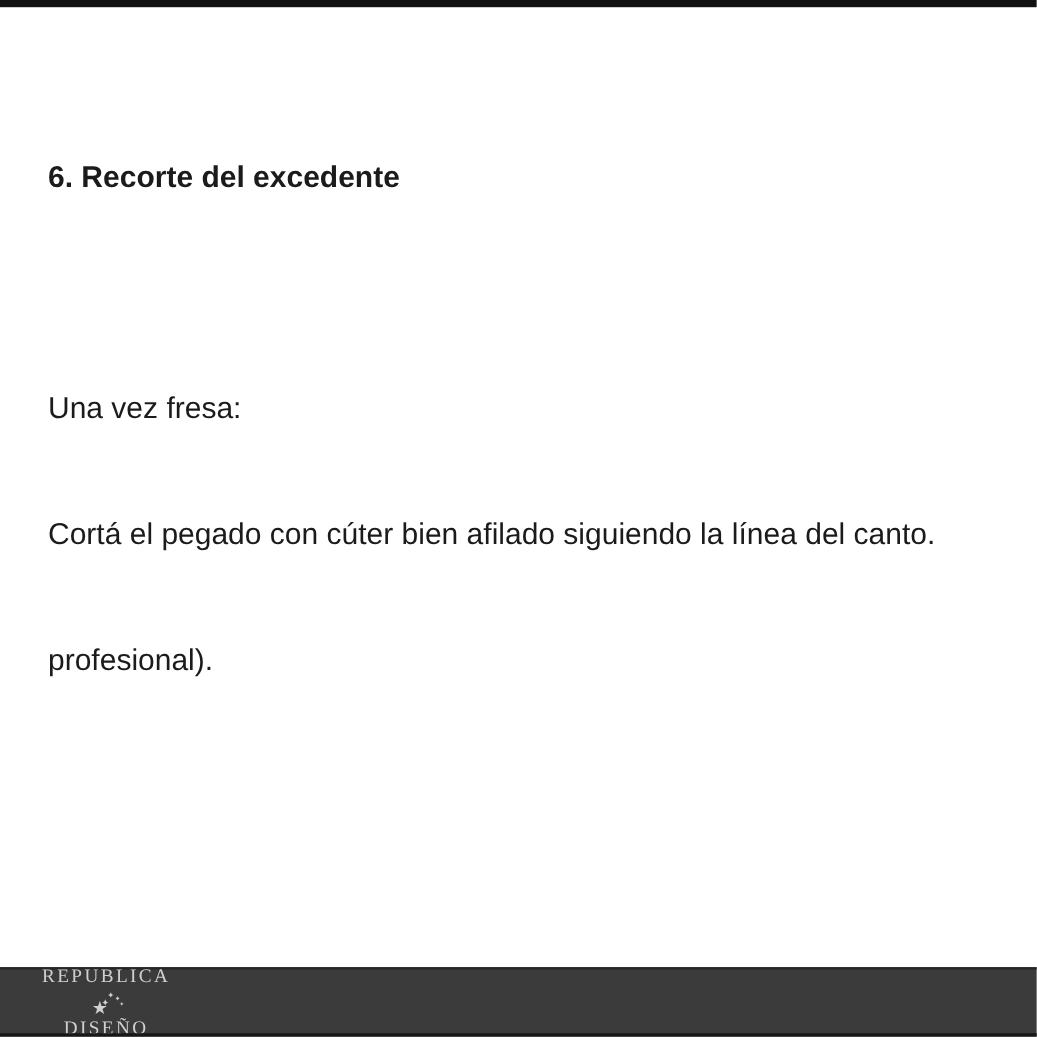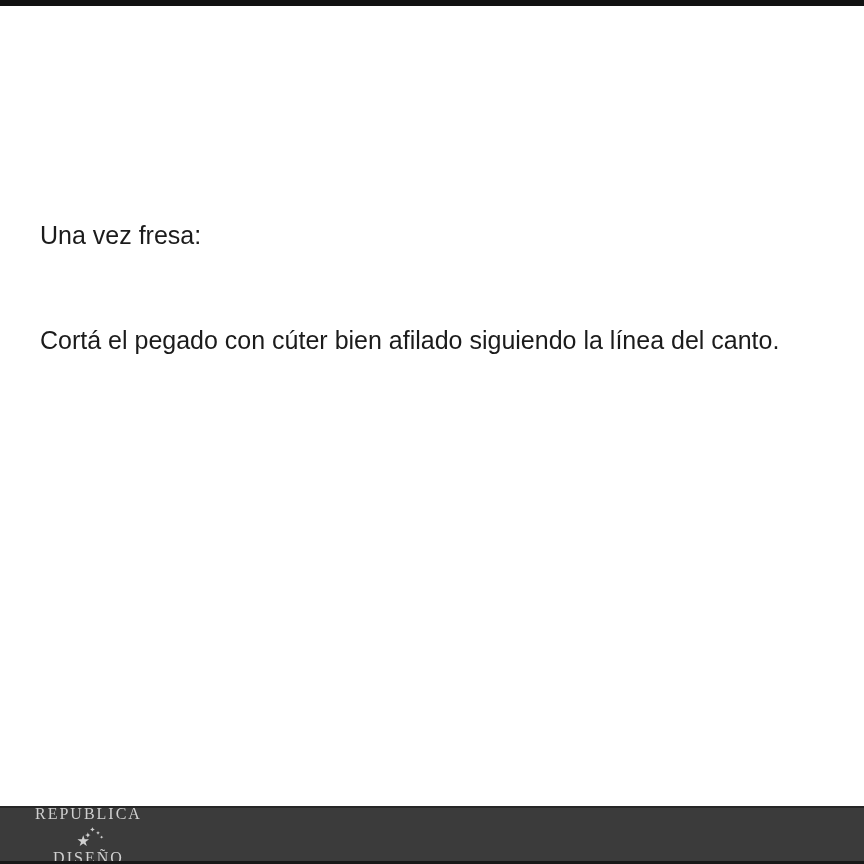--- a/index.html
+++ b/index.html
@@ -66,23 +66,25 @@
   .sparkle.s3 { left: 20px; top: 7px;  font-size: 6px; }
   .sparkle.s4 { left: 24px; top: 12px; font-size: 5px; }
 </style>
 </head>
 <body>
 
 <div class="top-bar"></div>
 
 <div class="content">
 
+  <div class="line heading">6. Recorte del excedente</div>
   <div class="para-after-heading">
     <div class="line">Una vez fresa:</div>
     <div class="line">Cortá el pegado con cúter bien afilado siguiendo la línea del canto.</div>
+    <div class="line">profesional).</div>
   </div>
 
   
   
   
 
   
   
 
   

